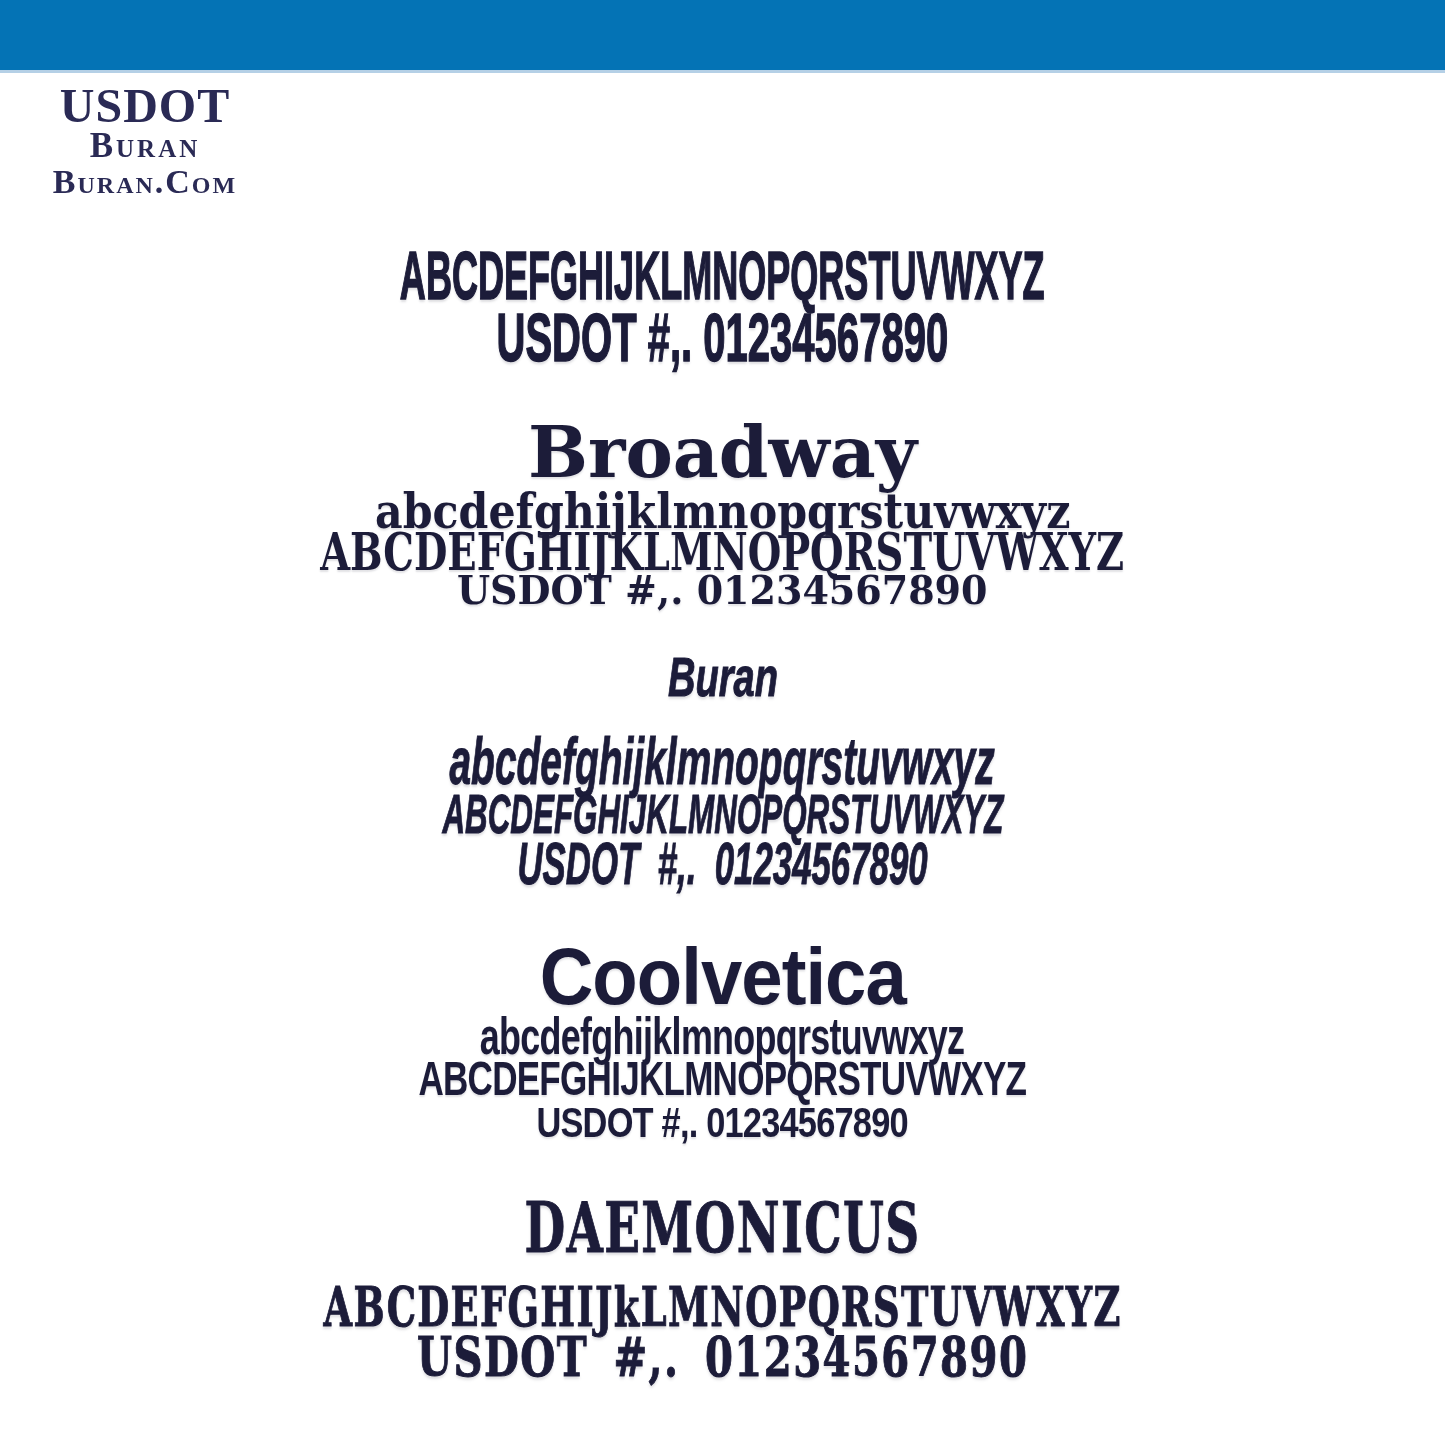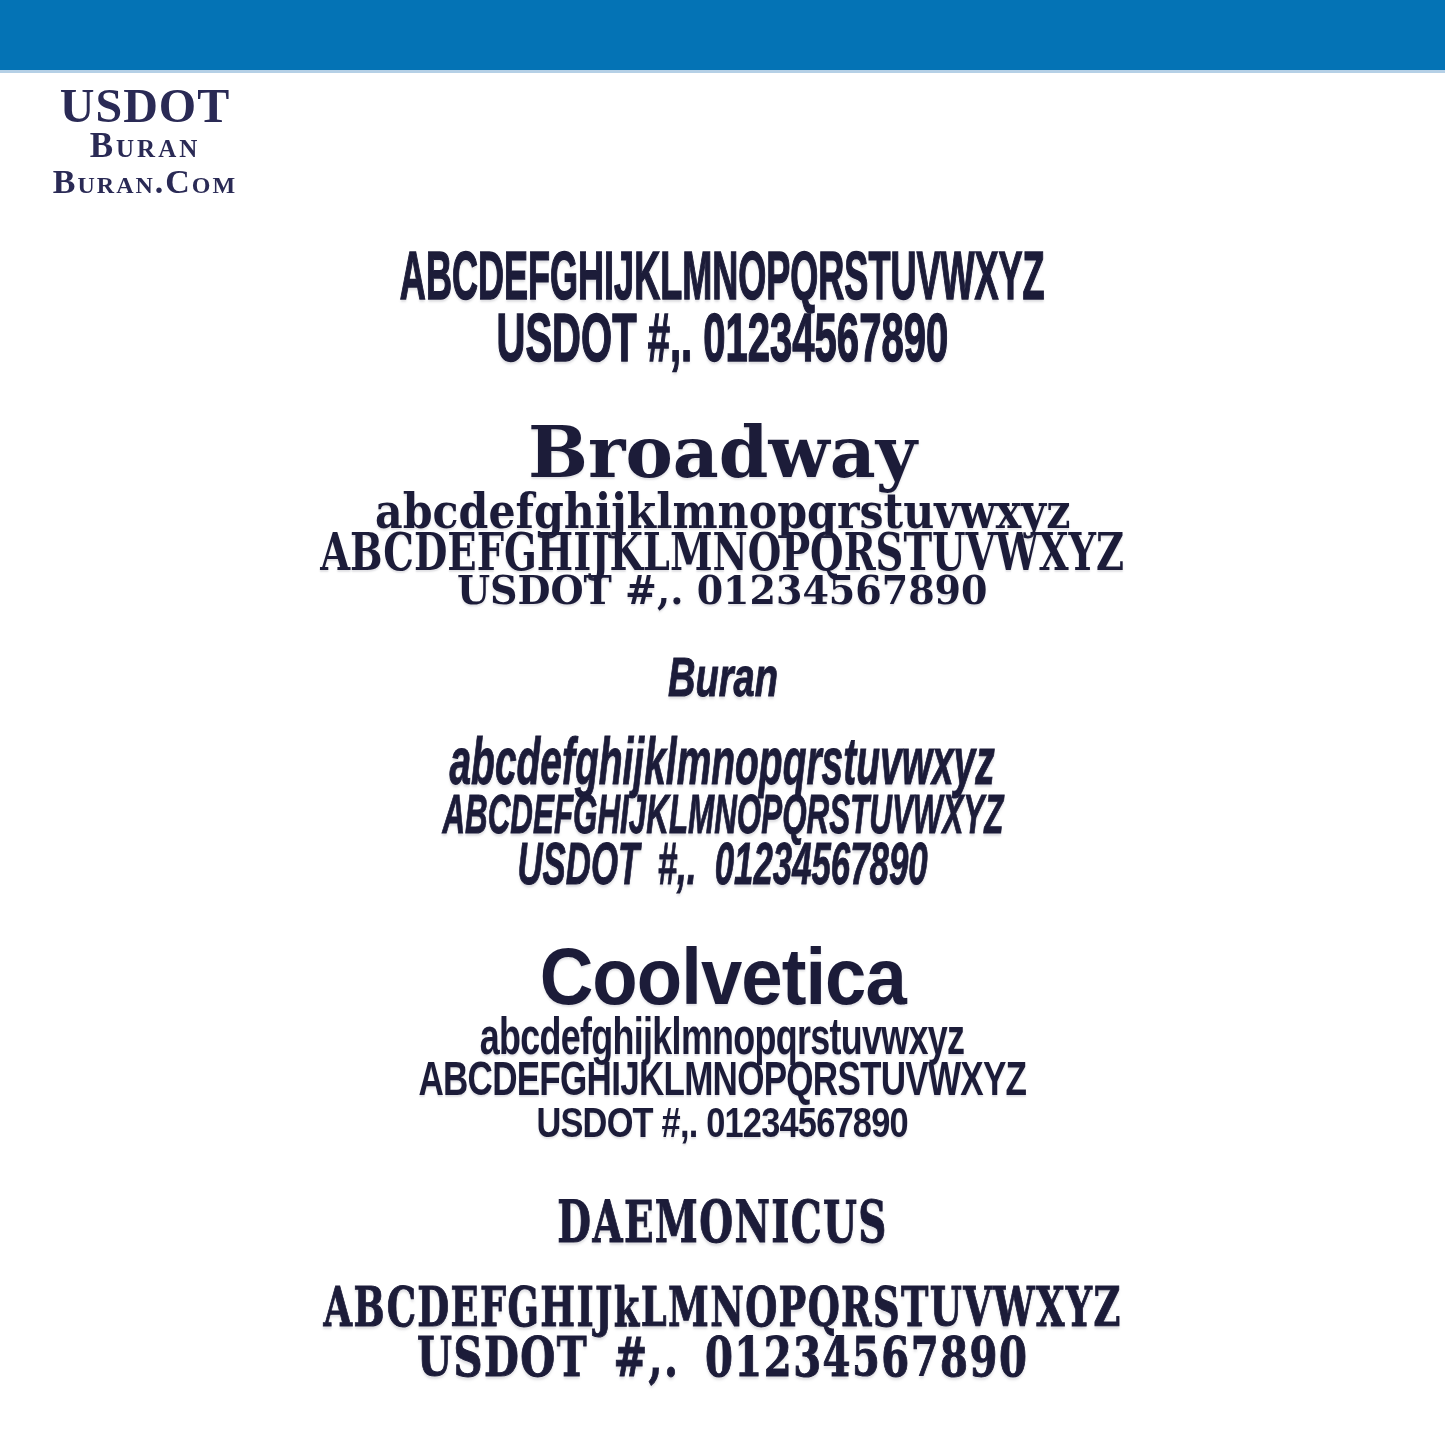--- a/index.html
+++ b/index.html
@@ -70,21 +70,21 @@
   .cool-lower{top:1010px;font-size:52px;}
   .cool-lower>span{transform:scaleX(.69);}
   .cool-upper{top:1055px;font-size:48px;}
   .cool-upper>span{transform:scaleX(.73);}
   .cool-usdot{top:1101px;font-size:43px;}
   .cool-usdot>span{transform:scaleX(.8);}
 
   
   .daem{font-family:"DejaVu Serif",serif;font-weight:bold;
         -webkit-text-stroke:1px #1c1c39;text-shadow:0 3px 3px rgba(110,110,125,.22);}
-  .daem-title{top:1193px;font-size:58px;letter-spacing:2px;}
+  .daem-title{top:1193px;font-size:70px;letter-spacing:2px;}
   .daem-title>span{transform:scaleX(.67);}
   .daem-upper{top:1279px;font-size:55px;letter-spacing:2px;}
   .daem-upper>span{transform:scaleX(.67);}
   .daem-usdot{top:1329px;font-size:55px;word-spacing:.25em;letter-spacing:2px;}
   .daem-usdot>span{transform:scaleX(.73);}
 </style>
 </head>
 <body>
 
 <div class="canvas">

